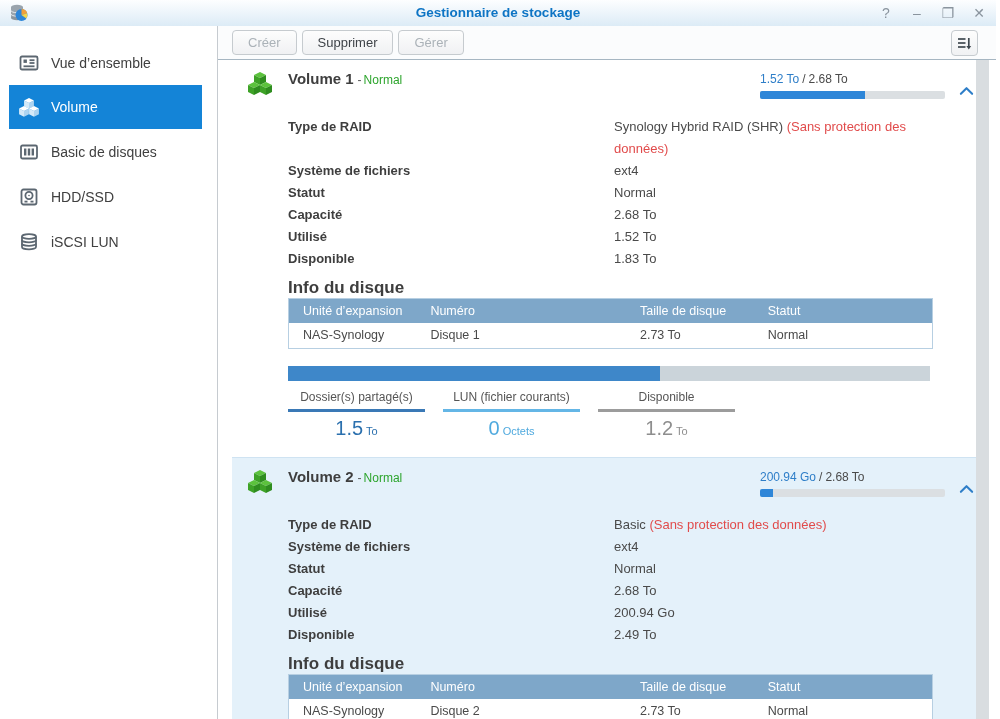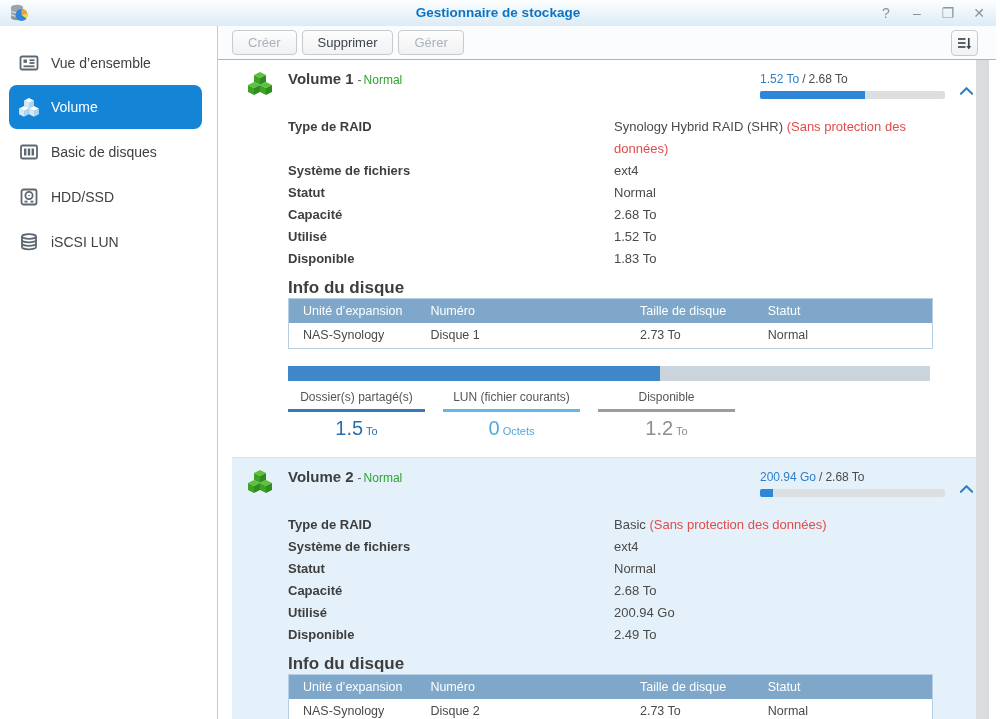--- a/index.html
+++ b/index.html
@@ -10,21 +10,21 @@
   .titlebar { height:26px; background:linear-gradient(#fdfeff,#dcebf6); position:relative; display:flex; align-items:center; }
   .app-icon { position:absolute; left:9px; top:3px; }
   .win-title { position:absolute; left:0; right:0; text-align:center; font-size:13.5px; font-weight:bold; color:#0d74c4; top:5px; }
   .win-controls { position:absolute; right:10px; top:3px; display:flex; gap:17px; color:#8a949e; font-size:14px; line-height:20px; }
   .win-controls span { cursor:pointer; width:14px; text-align:center; }
 
   
   .body { display:flex; height:693px; }
   .sidebar { width:218px; background:#fff; border-right:1px solid #c6cbd0; padding-top:14px; flex:none; }
   .side-item { display:flex; align-items:center; height:45px; padding-left:18px; gap:11px; font-size:14px; color:#404040; cursor:pointer; }
-  .side-item.selected { background:#1484d7; color:#fff; margin-left:9px; margin-right:15px; padding-left:9px; height:44px; border-radius:8px; }
+  .side-item.selected { background:#1484d7; color:#fff; margin-left:9px; margin-right:15px; padding-left:9px; height:44px; border-radius:0; }
   .side-icon { width:22px; height:22px; flex:none; display:flex; align-items:center; justify-content:center; }
 
   .main { flex:1; display:flex; flex-direction:column; background:#fff; min-width:0; }
   .toolbar { height:33px; position:relative; display:flex; align-items:center; padding-left:14px; gap:5px; background:#fbfcfd; }
   .tb-btn { height:25px; padding:0 15px; font-size:13px; color:#3e4348; background:linear-gradient(#fdfdfd,#f0f1f3); border:1px solid #c6cbcf; border-radius:4px; cursor:pointer; font-family:inherit; }
   .tb-btn.disabled { color:#abb2b8; cursor:default; }
   .sort-btn { position:absolute; right:18px; top:4px; width:27px; height:26px; background:linear-gradient(#fdfdfd,#f0f1f3); border:1px solid #c6cbcf; border-radius:4px; display:flex; align-items:center; justify-content:center; cursor:pointer; }
 
   .content { position:relative; flex:1; border-top:1px solid #a6b6c2; background:#fff; overflow:hidden; }
   .scrollbar { position:absolute; top:0; bottom:0; right:7px; width:13px; background:#d9dde0; }

